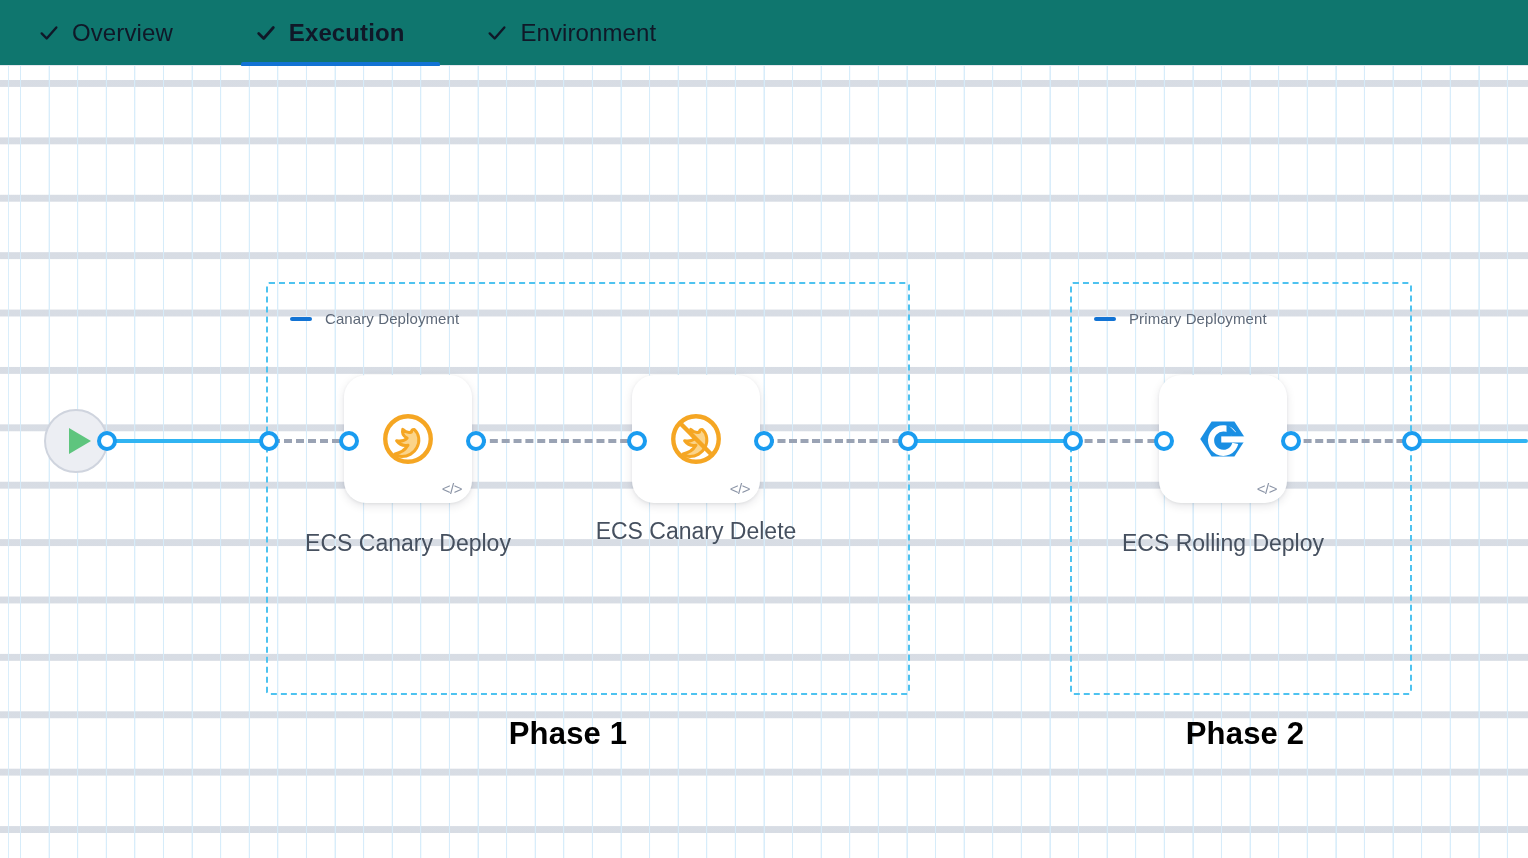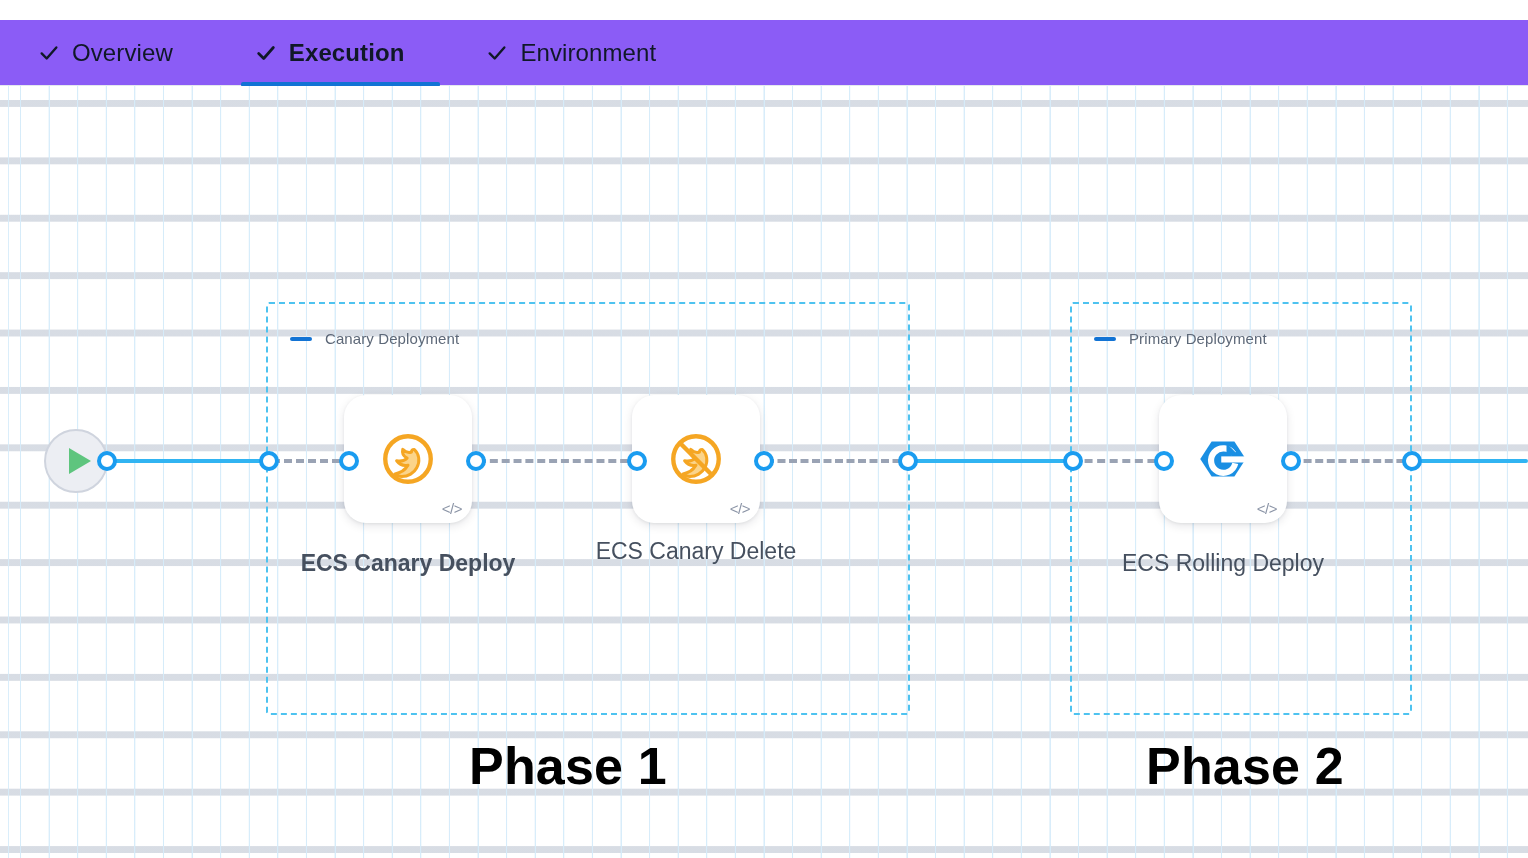--- a/index.html
+++ b/index.html
@@ -12,27 +12,26 @@
     height: 858px;
     overflow: hidden;
     font-family: "Liberation Sans", sans-serif;
     -webkit-font-smoothing: antialiased;
   }
 
   
   .tabbar {
     position: relative;
     height: 66px;
-    background: #8b5cf6;
+    background: #0f766e;
     border-bottom: 1px solid #e4e8ef;
     display: flex;
     align-items: center;
     padding-left: 38px;
     box-sizing: border-box;
-    margin-top: 20px;
   }
   .tab {
     display: flex;
     align-items: center;
     height: 66px;
     margin-right: 82px;
     position: relative;
     cursor: pointer;
     box-sizing: border-box;
   }
@@ -200,21 +199,21 @@
     border-top: 13px solid transparent;
     border-bottom: 13px solid transparent;
     margin-left: 7px;
   }
 
   
   .phase-caption {
     position: absolute;
     width: 300px;
     text-align: center;
-    font-size: 52px;
+    font-size: 31px;
     font-weight: bold;
     color: #000000;
     letter-spacing: 0.2px;
   }
 </style>
 </head>
 <body>
 
 <div class="tabbar">
 
@@ -287,21 +286,21 @@
     <div class="node">
       <div class="node-card" style="left:344px; top:309px;">
         <svg class="node-icon" viewBox="0 0 64 64">
           <circle cx="32" cy="32" r="26" fill="none" stroke="#f5a623" stroke-width="5"></circle>
           <path d="M39 21 c6 5 7 14 3 21 c-3 6 -10 10 -17 10 c-3 0 -6 -1 -8 -3
                    c7 -1 12 -5 15 -10 c-5 1 -10 -1 -13 -5 c5 1 9 0 12 -3
                    c-4 -2 -6 -6 -5 -10 c3 3 7 4 10 3 c0 -2 1 -3 3 -3z" fill="#fbd48a" stroke="#f5a623" stroke-width="3.4" stroke-linejoin="round" stroke-linecap="round"></path>
         </svg>
         <span class="code-glyph">&lt;/&gt;</span>
       </div>
-      <div class="node-label" style="left:298px; top:456px;font-weight:bold;">ECS Canary Deploy</div>
+      <div class="node-label" style="left:298px; top:456px;">ECS Canary Deploy</div>
     </div>
     <div class="port" style="left:339px; top:365px;"></div>
     <div class="port" style="left:466px; top:365px;"></div>
 
     <div class="node">
       <div class="node-card" style="left:632px; top:309px;">
         <svg class="node-icon" viewBox="0 0 64 64">
           <circle cx="32" cy="32" r="26" fill="none" stroke="#f5a623" stroke-width="5"></circle>
           <path d="M39 21 c6 5 7 14 3 21 c-3 6 -10 10 -17 10 c-3 0 -6 -1 -8 -3
                    c7 -1 12 -5 15 -10 c-5 1 -10 -1 -13 -5 c5 1 9 0 12 -3

